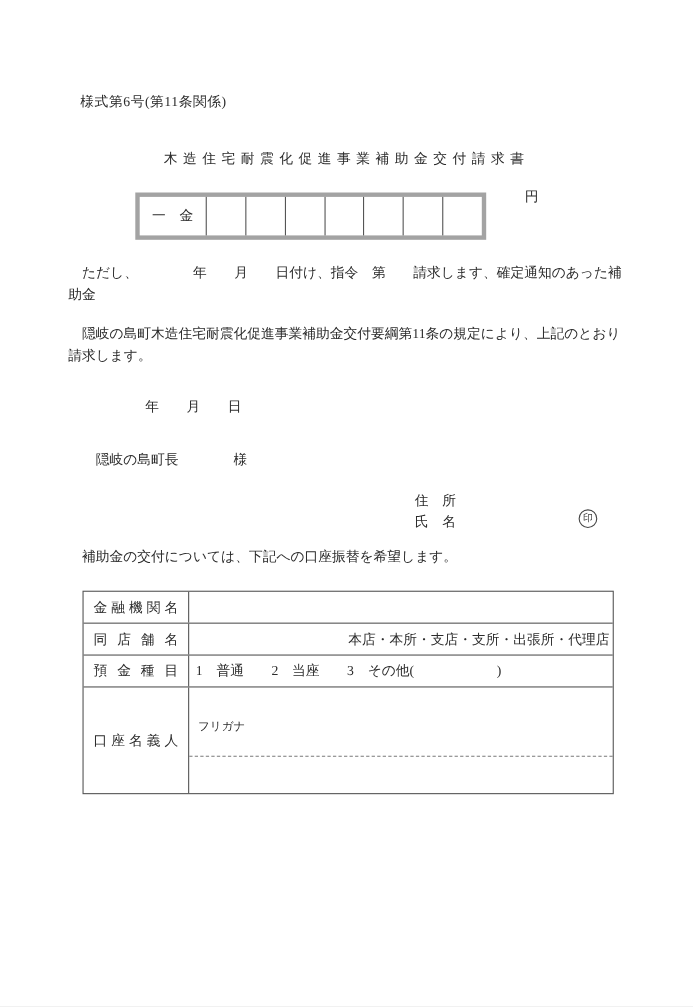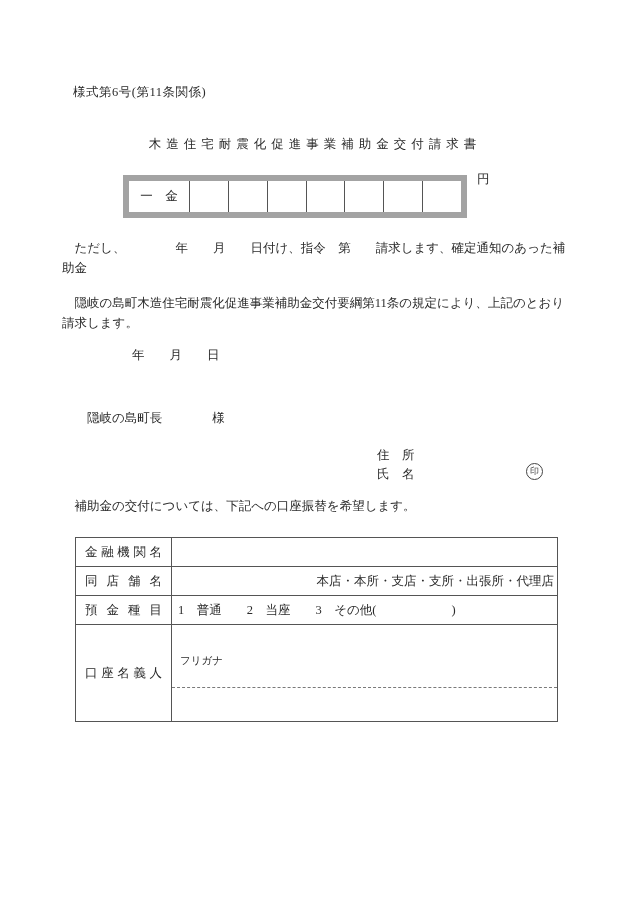--- a/index.html
+++ b/index.html
@@ -17,42 +17,42 @@
 
   
   .form-number { left: 73px; top: 84px; letter-spacing: 0.5px; }
   .doc-title {
     left: 0; top: 136px; width: 630px;
     text-align: center; letter-spacing: 5px;
   }
 
   
   .amount-table {
-    left: 123px; top: 175px; width: 344px; height: 43px;
-    display: flex; border: 6px solid #a3a3a3; box-sizing: border-box;
+    left: 123px; top: 175px; width: 319px; height: 43px;
+    display: flex; border: 4px solid #a3a3a3; box-sizing: border-box;
     background: #fff;
   }
   .amount-table .alabel {
     width: 60px; border-right: 1px solid #555;
     display: flex; align-items: center; justify-content: center;
   }
   .amount-table .acell { flex: 1; border-right: 1px solid #555; }
   .amount-table .acell:last-child { border-right: none; }
   .yen-unit { left: 477px; top: 171px; }
 
   
   .para {
     left: 62px; width: 514px;
     line-height: 19.5px; white-space: pre-wrap;
   }
   .para-proviso  { top: 239px; }
   .para-request  { top: 294px; }
   .para-transfer { top: 497px; }
 
-  .date-line  { left: 132px; top: 347px; }
+  .date-line  { left: 132px; top: 362px; }
   .addressee  { left: 87px;  top: 410px; }
 
   
   .sig-block { left: 377px; top: 446px; line-height: 19px; }
   .sig-row { height: 19px; }
   .seal {
     left: 526px; top: 463px;
     width: 15px; height: 15px;
     border: 1px solid #444; border-radius: 50%;
     font-size: 9px; line-height: 15px; text-align: center;

